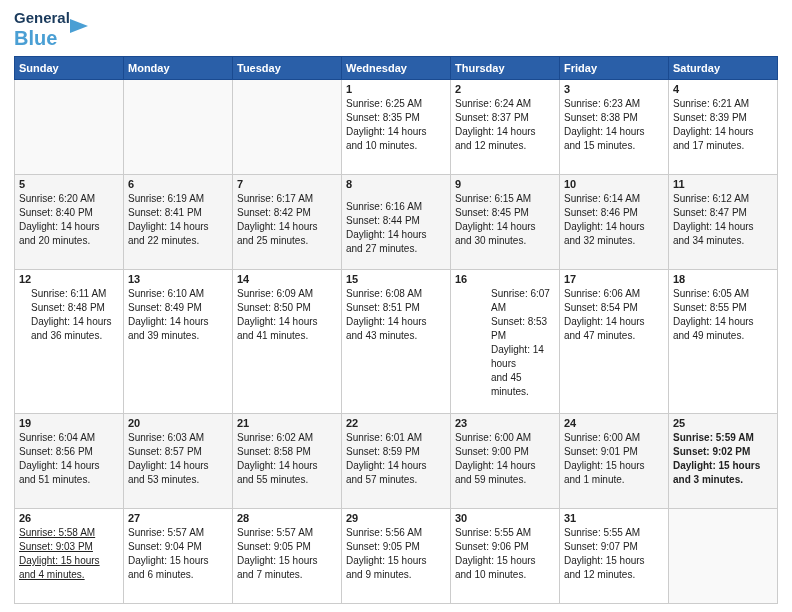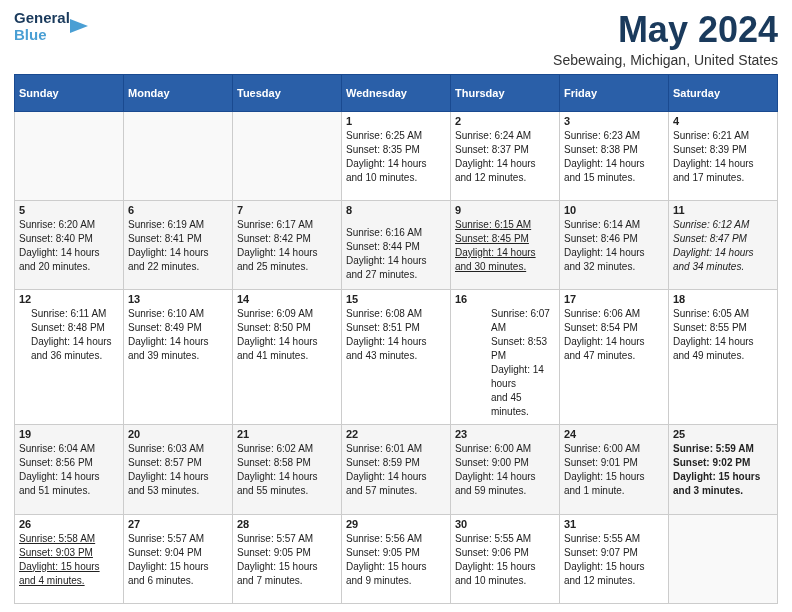--- a/index.html
+++ b/index.html
@@ -48,21 +48,21 @@
       border: 1px solid #ccc;
       border-collapse: collapse;
       width: 100%;
       table-layout: fixed;
     }
     .calendar thead tr th {
       background: #2a5fa8;
       color: #fff;
       font-size: 11px;
       font-weight: bold;
-      padding: 12px 4px;
+      padding: 5px 4px;
       border: 1px solid #1a4a90;
       text-align: left;
     }
     .calendar tbody tr td {
       border: 1px solid #ccc;
       vertical-align: top;
       padding: 3px 4px;
       font-size: 9px;
       color: #222;
       height: 88px;
@@ -89,31 +89,27 @@
   </style>
 </head>
 <body>
 
 <div class="page">
   <div class="header">
     <div class="logo">
   <div style="display:flex;align-items:center;">
     <div style="position:relative;width:52px;height:40px;">
       <span style="font-size:15px;font-weight:bold;color:#1a3a5c;display:block;line-height:1.1;">General</span>
-      <span style="font-size:15px;font-weight:bold;color:#4a9fd4;display:block;line-height:1.1;">Blue</span>
+      <span style="font-size:20px;font-weight:bold;color:#4a9fd4;display:block;line-height:1.1;">Blue</span>
     </div>
     <svg width="22" height="22" viewBox="0 0 22 22" style="margin-left:2px;margin-top:-8px;">
       <polygon points="2,4 20,11 2,18" fill="#4a9fd4"></polygon>
     </svg>
   </div>
 </div>
-    <div class="title-block">
-      <div class="main-title">May 2024</div>
-      <div class="subtitle">Sebewaing, Michigan, United States</div>
-    </div>
   </div>
 
   <table class="calendar">
     <thead>
       <tr>
         <th>Sunday</th>
         <th>Monday</th>
         <th>Tuesday</th>
         <th>Wednesday</th>
         <th>Thursday</th>
@@ -179,35 +175,35 @@
           </td>
           <td>
             <span class="day-num">8</span>
             <div class="cell-info" style="white-space: pre-line; margin-top: 10px;">Sunrise: 6:16 AM
 Sunset: 8:44 PM
 Daylight: 14 hours
 and 27 minutes.</div>
           </td>
           <td>
             <span class="day-num">9</span>
-            <div class="cell-info" style="white-space: pre-line; text-decoration: underline;">Sunrise: 6:15 AM
+            <div class="cell-info" style="white-space: pre-line;">Sunrise: 6:15 AM
 Sunset: 8:45 PM
 Daylight: 14 hours
 and 30 minutes.</div>
           </td>
           <td>
             <span class="day-num">10</span>
             <div class="cell-info" style="white-space: pre-line;">Sunrise: 6:14 AM
 Sunset: 8:46 PM
 Daylight: 14 hours
 and 32 minutes.</div>
           </td>
           <td>
             <span class="day-num">11</span>
-            <div class="cell-info" style="white-space: pre-line; font-style: italic;">Sunrise: 6:12 AM
+            <div class="cell-info" style="white-space: pre-line;">Sunrise: 6:12 AM
 Sunset: 8:47 PM
 Daylight: 14 hours
 and 34 minutes.</div>
           </td>
         </tr>
         <tr>
           <td>
             <span class="day-num">12</span>
             <div class="cell-info" style="white-space: pre-line; margin-left: 12px;">Sunrise: 6:11 AM
 Sunset: 8:48 PM

